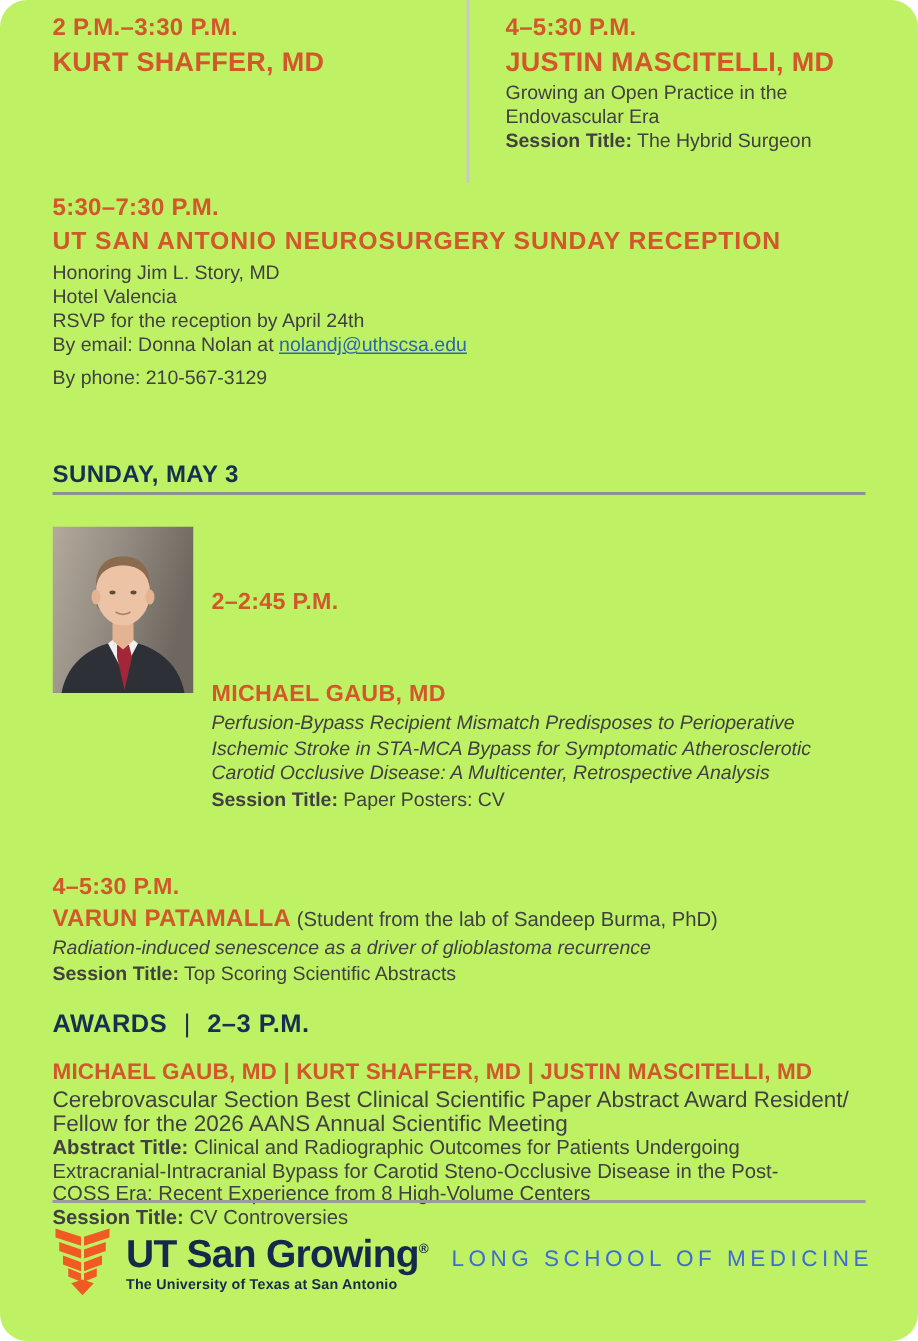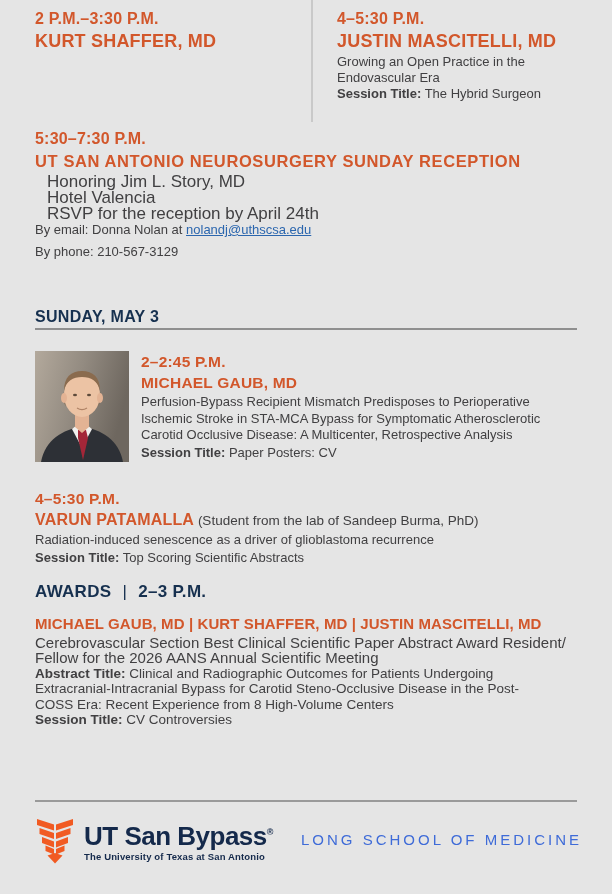--- a/index.html
+++ b/index.html
@@ -1,53 +1,53 @@
 <!DOCTYPE html>
 <html><head>
 <meta charset="utf-8">
 <style>
   html,body{margin:0;padding:0;background:#fff;}
   .page{
-    width:612px;height:894px;position:relative;background:#e5e5e5;overflow:hidden;
-    font-family:"Liberation Sans","DejaVu Sans",sans-serif;color:#414042;
+    width:612px;height:894px;position:relative;background:#bef264;overflow:hidden;
+    font-family:"Liberation Sans","DejaVu Sans",sans-serif;color:#414042;border-radius:18px;
   }
   .content{padding:8px 35px 0 35px;}
 
   
   .twocol{display:flex;}
   .col-left{width:276px;flex:none;}
   .col-right{flex:1;padding-left:26px;}
   .vdivider{position:absolute;left:311px;top:0;width:2px;height:122px;background:#C9C9C9;}
 
   .time{color:#D2572B;font-weight:700;font-size:16px;line-height:22px;letter-spacing:.2px;margin:0;}
   .name{color:#D2572B;font-weight:700;font-size:18px;line-height:22px;letter-spacing:.2px;margin:0;}
   .abstract{font-size:13px;line-height:16px;margin:2px 0 0 0;white-space:pre-line;}
   .session{font-size:13px;line-height:16px;margin:0;}
   .session strong{font-weight:700;color:#414042;}
 
   
   .reception{margin-top:26px;}
   .reception .name{font-size:16.5px;letter-spacing:.6px;}
-  .details{font-size:17px;line-height:16px;margin:2px 0 0 12px;white-space:pre-line;}
+  .details{font-size:13px;line-height:16px;margin:2px 0 0 0;white-space:pre-line;}
   .body-line{font-size:13px;line-height:16px;margin:0;}
   .email-link{color:#2B66AE;text-decoration:underline;cursor:pointer;}
   .phone-line{font-size:13px;line-height:16px;margin:6px 0 0 0;}
 
   .hrline{position:absolute;left:35px;right:35px;height:2px;background:#8F8F8F;}
   .hr-mid{top:328px;}
   .hr-footer{top:800px;background:#9A9A9A;}
 
   .day-heading{color:#16304F;font-weight:700;font-size:16px;letter-spacing:.3px;margin:48px 0 0 0;}
 
   
   .gaub-row{display:flex;margin-top:25px;}
   .photo{width:94px;height:111px;flex:none;}
   .gaub-text{margin-left:12px;width:455px;}
-  .sm .time,.sm .name{font-size:15.5px;line-height:21px;}
-  .sm .abstract{font-size:13px;line-height:16.5px;margin-top:1px;}
+  .sm .time,.sm .name{font-size:15.5px;line-height:21px;margin-top:40px;}
+  .sm .abstract{font-size:13px;line-height:16.5px;margin-top:1px;font-style:italic;}
   .sm .session{font-size:13px;line-height:17px;}
 
   .varun{margin-top:26px;width:545px;}
   .name-line{margin:0;line-height:21px;}
   .name-line .nm{color:#D2572B;font-weight:700;font-size:16px;letter-spacing:.2px;}
   .name-line .sfx{color:#414042;font-size:13.5px;}
 
   .awards-heading{display:flex;align-items:baseline;color:#16304F;font-weight:700;font-size:17px;letter-spacing:.3px;margin:16px 0 0 0;text-align:center;}
   .awards-heading .pipe{margin:0 11px;font-weight:400;color:#16304F;}
 
@@ -185,20 +185,20 @@
             <path d="M35.5,10 L21,15 L21,21 L35.5,16 Z"></path>
             <path d="M7,19 L19,23.5 L19,29.5 L7,25 Z"></path>
             <path d="M33,19 L21,23.5 L21,29.5 L33,25 Z"></path>
             <path d="M10.5,27.5 L19,31 L19,36.5 L10.5,33 Z"></path>
             <path d="M29.5,27.5 L21,31 L21,36.5 L29.5,33 Z"></path>
             <path d="M20,35 L27.5,37.5 L20,45.5 L12.5,37.5 Z"></path>
           </g>
         </svg>
       </span>
       <div class="logo-text">
-        <div class="brand"><span>UT San Bypass</span><sup>®</sup></div>
+        <div class="brand"><span>UT San Growing</span><sup>®</sup></div>
         <div class="tagline">The University of Texas at San Antonio</div>
       </div>
     </div>
     <div class="school">LONG SCHOOL OF MEDICINE</div>
   </div>
 
 </div>
 
 </body></html>

